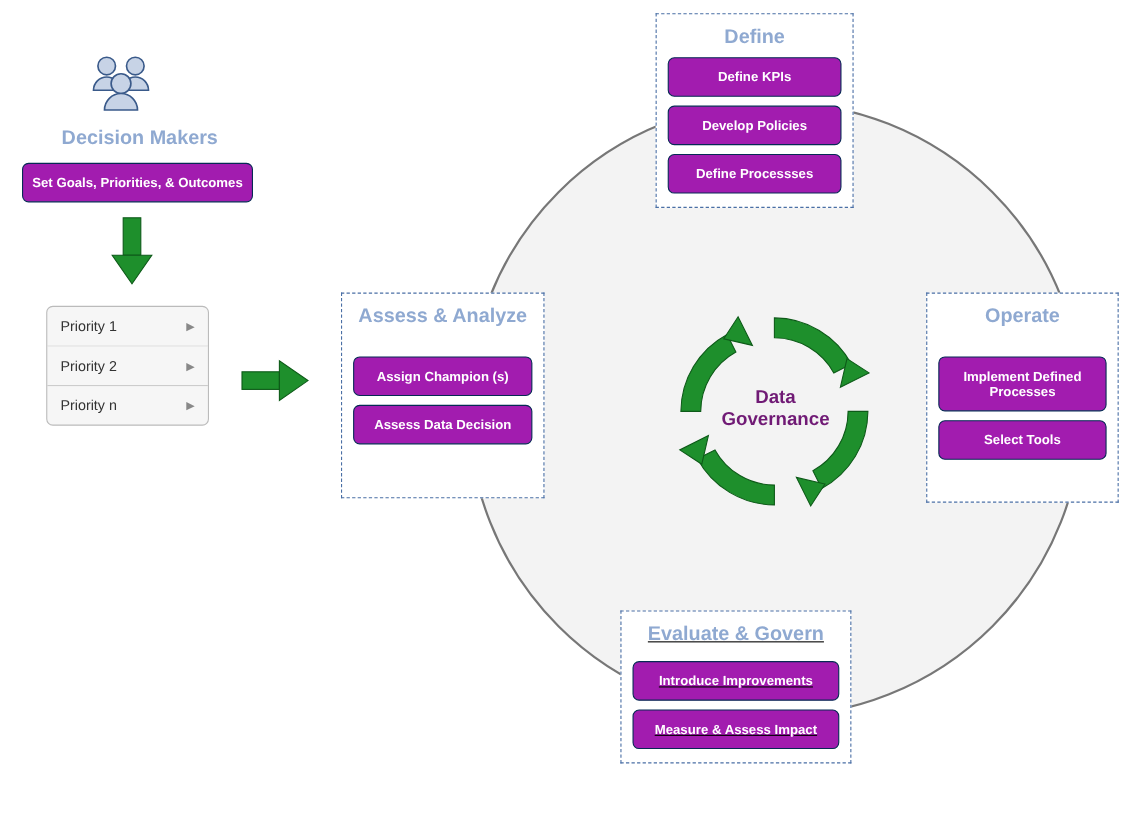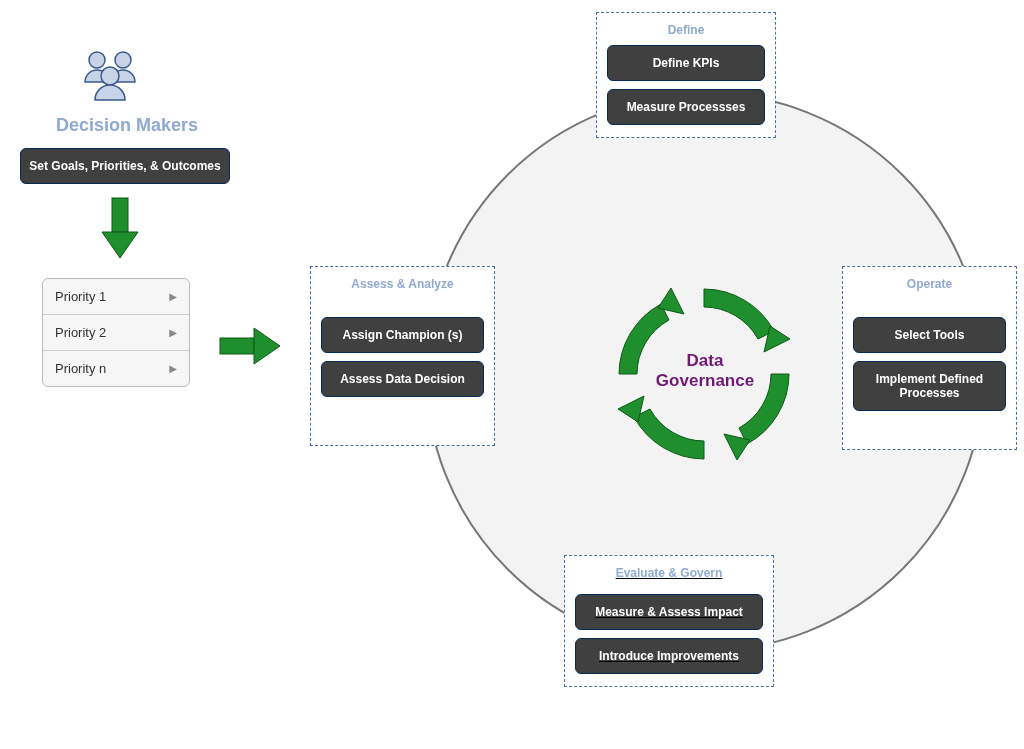--- a/index.html
+++ b/index.html
@@ -1,19 +1,19 @@
 <!DOCTYPE html>
 <html><head>
 <meta charset="utf-8">
 <style>
   * { box-sizing: border-box; margin: 0; padding: 0; }
   body { font-family: Arial, Helvetica, sans-serif; width: 1024px; height: 749px; position: relative; background: #fff; overflow: hidden; }
-  .blue-btn { background: #404040; color: #fff; border: 1px solid #062a54; border-radius: 6px; font-size: 12px; font-weight: bold; text-align: center; padding: 10px 8px; margin-bottom: 8px; }
+  .blue-btn { background: #a21caf; color: #fff; border: 1px solid #062a54; border-radius: 6px; font-size: 12px; font-weight: bold; text-align: center; padding: 10px 8px; margin-bottom: 8px; }
   .dashed-box { border: 1.5px dashed #4a6fa5; background: #fff; padding: 10px 10px 4px 10px; position: absolute; }
-  .dashed-title { color: #8fa9d1; font-size: 12px; font-weight: bold; text-align: center; margin-bottom: 8px; }
+  .dashed-title { color: #8fa9d1; font-size: 18px; font-weight: bold; text-align: center; margin-bottom: 8px; }
   .priority-list { position: absolute; left: 42px; top: 278px; width: 148px; border: 1px solid #bbb; border-radius: 6px; background: #f6f6f6; }
   .priority-item { display: flex; align-items: center; justify-content: space-between; padding: 10px 12px; font-size: 13px; color: #333; border-bottom: 1px solid #ccc; }
   .priority-item:first-child { border-top-left-radius: 6px; border-top-right-radius: 6px; }
   .priority-item:last-child { border-bottom: none; border-bottom-left-radius: 6px; border-bottom-right-radius: 6px; }
   .chev { color: #888; font-size: 10px; }
   .dm-title { position: absolute; left: 56px; top: 115px; color: #8fa9d1; font-weight: bold; font-size: 18px; }
   .big-circle { position: absolute; left: 425px; top: 92px; width: 560px; height: 560px; border: 2px solid #777; border-radius: 50%; background: #f3f3f3; z-index: 0; }
   .center-label { position: absolute; left: 625px; top: 351px; width: 160px; text-align: center; color: #701a75; font-weight: bold; font-size: 17px; line-height: 1.2; z-index: 2; }
   .cycle-arrows { position: absolute; left: 592px; top: 284px; width: 225px; height: 180px; z-index: 1; }
 </style>
@@ -80,35 +80,36 @@
 </svg>
 
 <div class="center-label">
   <span>Data</span><br>
   <span>Governance</span>
 </div>
 
 <div class="dashed-box" style="left:596px; top:12px; width:180px;">
   <div class="dashed-title">Define</div>
   <div class="blue-btn">Define  KPIs</div>
-  <div class="blue-btn">Measure Processses</div>
+  <div class="blue-btn">Develop Policies</div>
+  <div class="blue-btn">Define Processses</div>
 </div>
 
 <div class="dashed-box" style="left:310px; top:266px; width:185px; padding-bottom:40px;">
   <div class="dashed-title">Assess &amp; Analyze</div>
   <div style="height:18px;"></div>
   <div class="blue-btn">Assign Champion (s)</div>
   <div class="blue-btn">Assess Data Decision</div>
 </div>
 
 <div class="dashed-box" style="left:842px; top:266px; width:175px; padding-bottom:30px;">
   <div class="dashed-title">Operate</div>
   <div style="height:18px;"></div>
+  <div class="blue-btn">Implement Defined Processes</div>
   <div class="blue-btn">Select Tools</div>
-  <div class="blue-btn">Implement Defined Processes</div>
 </div>
 
 <div class="dashed-box" style="left:564px; top:555px; width:210px;text-decoration:underline;">
   <div class="dashed-title">Evaluate &amp; Govern</div>
   <div style="height:6px;"></div>
+  <div class="blue-btn">Introduce Improvements</div>
   <div class="blue-btn">Measure &amp; Assess Impact</div>
-  <div class="blue-btn">Introduce Improvements</div>
 </div>
 
 </body></html>

